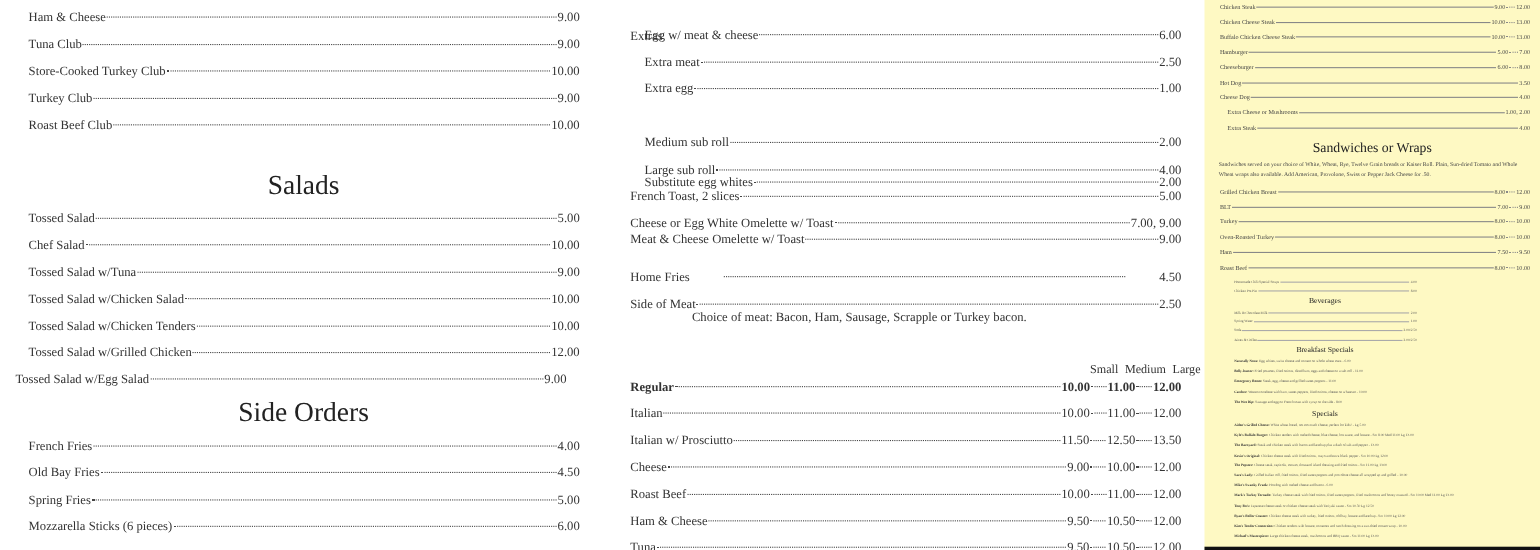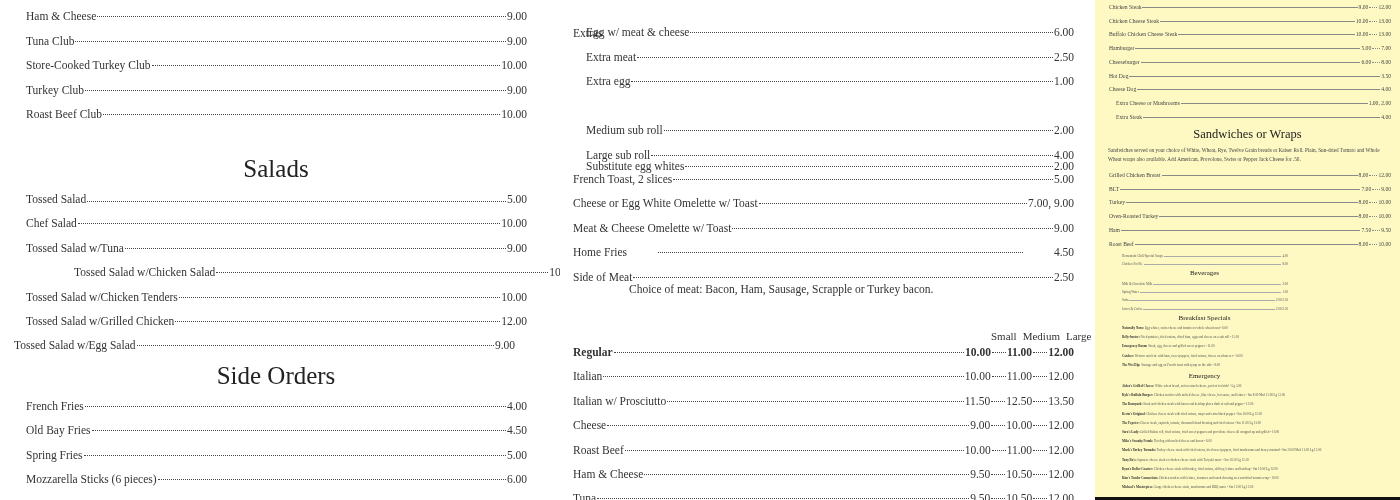--- a/index.html
+++ b/index.html
@@ -76,36 +76,36 @@
         <span class="price">9.00</span>
       </div>
       <div class="row" style="left: 26px; top: 108px; width: 501px;">
         <span class="name">Roast Beef Club</span>
         <span class="dots"></span>
         <span class="price">10.00</span>
       </div>
     </div>
   <div class="heading" style="left:0;width:552px;top:155px;">Salads</div>
   <div id="c1-salads">
-      <div class="row" style="left: 26px; top: 193px; width: 501px; align-items: flex-end;">
+      <div class="row" style="left: 26px; top: 193px; width: 501px;">
         <span class="name">Tossed Salad</span>
         <span class="dots"></span>
         <span class="price">5.00</span>
       </div>
       <div class="row" style="left: 26px; top: 217.4px; width: 501px;">
         <span class="name">Chef Salad</span>
         <span class="dots"></span>
         <span class="price">10.00</span>
       </div>
       <div class="row" style="left: 26px; top: 241.8px; width: 501px;">
         <span class="name">Tossed Salad w/Tuna</span>
         <span class="dots"></span>
         <span class="price">9.00</span>
       </div>
-      <div class="row" style="left: 26px; top: 266.2px; width: 501px; margin-left: 48px;">
+      <div class="row" style="left: 26px; top: 266.2px; width: 501px;">
         <span class="name">Tossed Salad w/Chicken Salad</span>
         <span class="dots"></span>
         <span class="price">10.00</span>
       </div>
       <div class="row" style="left: 26px; top: 290.6px; width: 501px;">
         <span class="name">Tossed Salad w/Chicken Tenders</span>
         <span class="dots"></span>
         <span class="price">10.00</span>
       </div>
       <div class="row" style="left: 26px; top: 315px; width: 501px;">
@@ -184,21 +184,21 @@
       <div class="row" style="left: 13px; top: 173px; width: 501px;">
         <span class="name">French Toast, 2 slices</span>
         <span class="dots"></span>
         <span class="price">5.00</span>
       </div>
       <div class="row" style="left: 13px; top: 197.4px; width: 501px;">
         <span class="name">Cheese or Egg White Omelette w/ Toast</span>
         <span class="dots"></span>
         <span class="price">7.00, 9.00</span>
       </div>
-      <div class="row" style="left: 13px; top: 222px; width: 501px;">
+      <div class="row" style="left: 13px; top: 212px; width: 501px;">
         <span class="name">Meat &amp; Cheese Omelette w/ Toast</span>
         <span class="dots"></span>
         <span class="price">9.00</span>
       </div>
       <div class="row" style="left: 13px; top: 246.2px; width: 501px; gap: 30px;">
         <span class="name">Home Fries</span>
         <span class="dots"></span>
         <span class="price">4.50</span>
       </div>
       <div class="row" style="left: 13px; top: 270.6px; width: 501px;">
@@ -418,21 +418,21 @@
       </div>
     </div>
   <div class="theading" style="left:27px;width:165px;top:314px;font-size:7px;">Breakfast Specials</div>
   <div id="c3-bspec">
       <div class="spec" style="left: 27px; top: 326px;"><b>Naturally Nora:</b><span> </span><span>Egg whites, swiss cheese and tomato on whole wheat toast - 6.00</span></div>
       <div class="spec" style="left: 27px; top: 335.2px;"><b>Belly-buster:</b><span> </span><span>Fried potatoes, fried onions, diced ham, eggs and cheese on a sub roll - 11.00</span></div>
       <div class="spec" style="left: 27px; top: 344.4px;"><b>Emergency Room:</b><span> </span><span>Steak, egg, cheese and grilled sweet peppers - 11.00</span></div>
       <div class="spec" style="left: 27px; top: 353.6px;"><b>Catcher:</b><span> </span><span>Western omelette with ham, sweet peppers, fried onions, cheese on whatever - 10.00</span></div>
       <div class="spec" style="left: 27px; top: 362.8px;"><b>The Wet Dip:</b><span> </span><span>Sausage and egg on French toast with syrup on the side - 8.00</span></div>
     </div>
-  <div class="theading" style="left:27px;width:165px;top:372px;font-size:7px;">Emergency</div>
+  <div class="theading" style="left:27px;width:165px;top:372px;font-size:7px;">Specials</div>
   <div id="c3-spec">
       <div class="spec" style="left: 27px; top: 384px;"><b>Aiden's Grilled Cheese:</b><span> </span><span>White wheat bread, not too much cheese, perfect for kids! - Lg 5.00</span></div>
       <div class="spec" style="left: 27px; top: 393.2px;"><b>Kyle's Buffalo Burger:</b><span> </span><span>Chicken tenders with melted cheese, blue cheese, hot sauce, and lettuce - Sm 8.00 Med 11.00 Lg 13.00</span></div>
       <div class="spec" style="left: 27px; top: 402.4px;"><b>The Barnyard:</b><span> </span><span>Steak and chicken steak with bacon and ketchup plus a dash of salt and pepper - 13.00</span></div>
       <div class="spec" style="left: 27px; top: 411.6px;"><b>Kevin's Original:</b><span> </span><span>Chicken cheese steak with fried onions, mayo and extra black pepper - Sm 10.00 Lg 12.00</span></div>
       <div class="spec" style="left: 27px; top: 420.8px;"><b>The Pepster:</b><span> </span><span>Cheese steak, capicola, tomato, thousand island dressing and fried onions - Sm 11.00 Lg 13.00</span></div>
       <div class="spec" style="left: 27px; top: 430px;"><b>Sara's Lady:</b><span> </span><span>Grilled Italian roll, fried onions, fried sweet peppers and provolone cheese all wrapped up and grilled - 10.00</span></div>
       <div class="spec" style="left: 27px; top: 439.2px;"><b>Mike's Swanky Frank:</b><span> </span><span>Hot dog with melted cheese and bacon - 6.00</span></div>
       <div class="spec" style="left: 27px; top: 448.4px;"><b>Mark's Turkey Tornado:</b><span> </span><span>Turkey cheese steak with fried onions, fried sweet peppers, fried mushrooms and honey mustard - Sm 10.00 Med 11.00 Lg 13.00</span></div>
       <div class="spec" style="left: 27px; top: 457.6px;"><b>Tony Bo's:</b><span> </span><span>Japanese cheese steak or chicken cheese steak with Teriyaki sauce - Sm 10.50 Lg 12.50</span></div>

